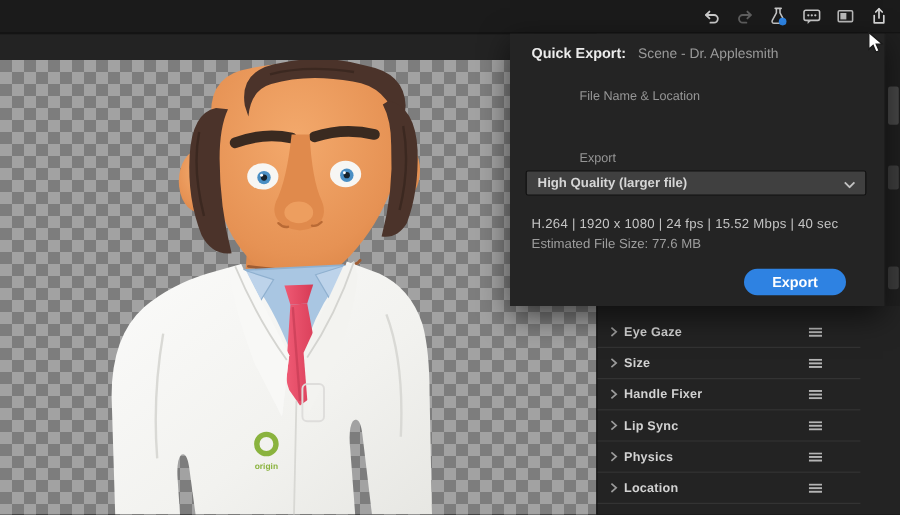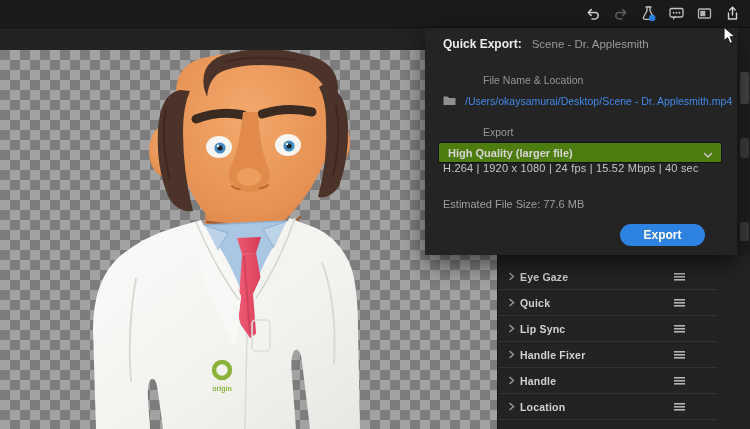--- a/index.html
+++ b/index.html
@@ -56,26 +56,26 @@
   }
   .qe-title{position:absolute;left:18px;top:9px;font-size:12px;color:#ececec;font-weight:bold;}
   .qe-title .qe-scene{font-weight:normal;color:#9a9a9a;font-size:11.5px;margin-left:10px;}
   .qe-label{position:absolute;left:18px;font-size:10.5px;color:#969696;margin-left:40px;}
   .qe-file-label{top:46px;}
   .qe-path-row{position:absolute;left:18px;top:64px;display:flex;align-items:center;gap:9px;}
   .qe-path{font-size:10.5px;color:#4189e8;cursor:pointer;}
   .qe-preset-label{top:98px;}
   .qe-select{
     position:absolute;left:13px;top:114px;width:284px;height:21px;
-    background:#4d7c0f;border:1px solid #111;border-radius:2px;
+    background:#404040;border:1px solid #111;border-radius:2px;
     display:flex;align-items:center;box-sizing:border-box;
     padding:0 8px 0 9px;cursor:pointer;
   }
   .qe-select .sel-text{font-size:11px;font-weight:bold;color:#d6d6d6;flex:1;}
-  .qe-specs{position:absolute;left:18px;top:134px;font-size:11px;color:#c4c4c4;letter-spacing:.2px;}
+  .qe-specs{position:absolute;left:18px;top:153px;font-size:11px;color:#c4c4c4;letter-spacing:.2px;}
   .qe-size{position:absolute;left:18px;top:170px;font-size:11px;color:#9e9e9e;}
   .qe-export{
     position:absolute;right:32px;top:196px;width:85px;height:22px;
     border:none;border-radius:11px;background:#2e82e2;color:#fff;
     font-family:"Liberation Sans",sans-serif;font-size:12px;font-weight:bold;cursor:pointer;
   }
   .cursor{position:absolute;left:722px;top:26px;z-index:9;pointer-events:none;}
 </style>
 </head>
 <body>
@@ -247,21 +247,38 @@
               </g>
             </svg>
         </span>
       </div>
       <div class="behavior-row">
         <span class="chev">
           <svg width="7" height="9" viewBox="0 0 7 9">
               <path d="M1.5 1 L5.5 4.5 L1.5 8" stroke="#9a9a9a" stroke-width="1.4" fill="none"></path>
             </svg>
         </span>
-        <span class="blabel">Quick</span>
+        <span class="blabel">Size</span>
+        <span class="menu">
+          <svg width="11" height="8" viewBox="0 0 11 8">
+              <g fill="#b4b4b4">
+                <rect y="0" width="11" height="1.6"></rect>
+                <rect y="3" width="11" height="1.6"></rect>
+                <rect y="6" width="11" height="1.6"></rect>
+              </g>
+            </svg>
+        </span>
+      </div>
+      <div class="behavior-row">
+        <span class="chev">
+          <svg width="7" height="9" viewBox="0 0 7 9">
+              <path d="M1.5 1 L5.5 4.5 L1.5 8" stroke="#9a9a9a" stroke-width="1.4" fill="none"></path>
+            </svg>
+        </span>
+        <span class="blabel">Handle Fixer</span>
         <span class="menu">
           <svg width="11" height="8" viewBox="0 0 11 8">
               <g fill="#b4b4b4">
                 <rect y="0" width="11" height="1.6"></rect>
                 <rect y="3" width="11" height="1.6"></rect>
                 <rect y="6" width="11" height="1.6"></rect>
               </g>
             </svg>
         </span>
       </div>
@@ -281,38 +298,21 @@
               </g>
             </svg>
         </span>
       </div>
       <div class="behavior-row">
         <span class="chev">
           <svg width="7" height="9" viewBox="0 0 7 9">
               <path d="M1.5 1 L5.5 4.5 L1.5 8" stroke="#9a9a9a" stroke-width="1.4" fill="none"></path>
             </svg>
         </span>
-        <span class="blabel">Handle Fixer</span>
-        <span class="menu">
-          <svg width="11" height="8" viewBox="0 0 11 8">
-              <g fill="#b4b4b4">
-                <rect y="0" width="11" height="1.6"></rect>
-                <rect y="3" width="11" height="1.6"></rect>
-                <rect y="6" width="11" height="1.6"></rect>
-              </g>
-            </svg>
-        </span>
-      </div>
-      <div class="behavior-row">
-        <span class="chev">
-          <svg width="7" height="9" viewBox="0 0 7 9">
-              <path d="M1.5 1 L5.5 4.5 L1.5 8" stroke="#9a9a9a" stroke-width="1.4" fill="none"></path>
-            </svg>
-        </span>
-        <span class="blabel">Handle</span>
+        <span class="blabel">Physics</span>
         <span class="menu">
           <svg width="11" height="8" viewBox="0 0 11 8">
               <g fill="#b4b4b4">
                 <rect y="0" width="11" height="1.6"></rect>
                 <rect y="3" width="11" height="1.6"></rect>
                 <rect y="6" width="11" height="1.6"></rect>
               </g>
             </svg>
         </span>
       </div>
@@ -341,28 +341,20 @@
     </div>
   </div>
 
   <div class="popup">
     <div class="qe-title">
       <span>Quick Export:</span><span class="qe-scene">Scene - Dr. Applesmith</span>
     </div>
 
     <div class="qe-label qe-file-label">File Name &amp; Location</div>
 
-    <div class="qe-path-row">
-      <span>
-        <svg width="13" height="11" viewBox="0 0 13 11">
-            <path d="M0.5 1.5 h4.2 l1.4 1.6 h6.4 v6.9 H0.5 Z" fill="#8f8f8f"></path>
-          </svg>
-      </span>
-      <span class="qe-path">/Users/okaysamurai/Desktop/Scene - Dr. Applesmith.mp4</span>
-    </div>
 
     <div class="qe-label qe-preset-label">Export</div>
 
     <div class="qe-select">
       <span class="sel-text">High Quality (larger file)</span>
       <span>
         <svg width="10" height="6" viewBox="0 0 10 6">
             <path d="M1 1 L5 5 L9 1" stroke="#c2c2c2" stroke-width="1.5" fill="none"></path>
           </svg>
       </span>

